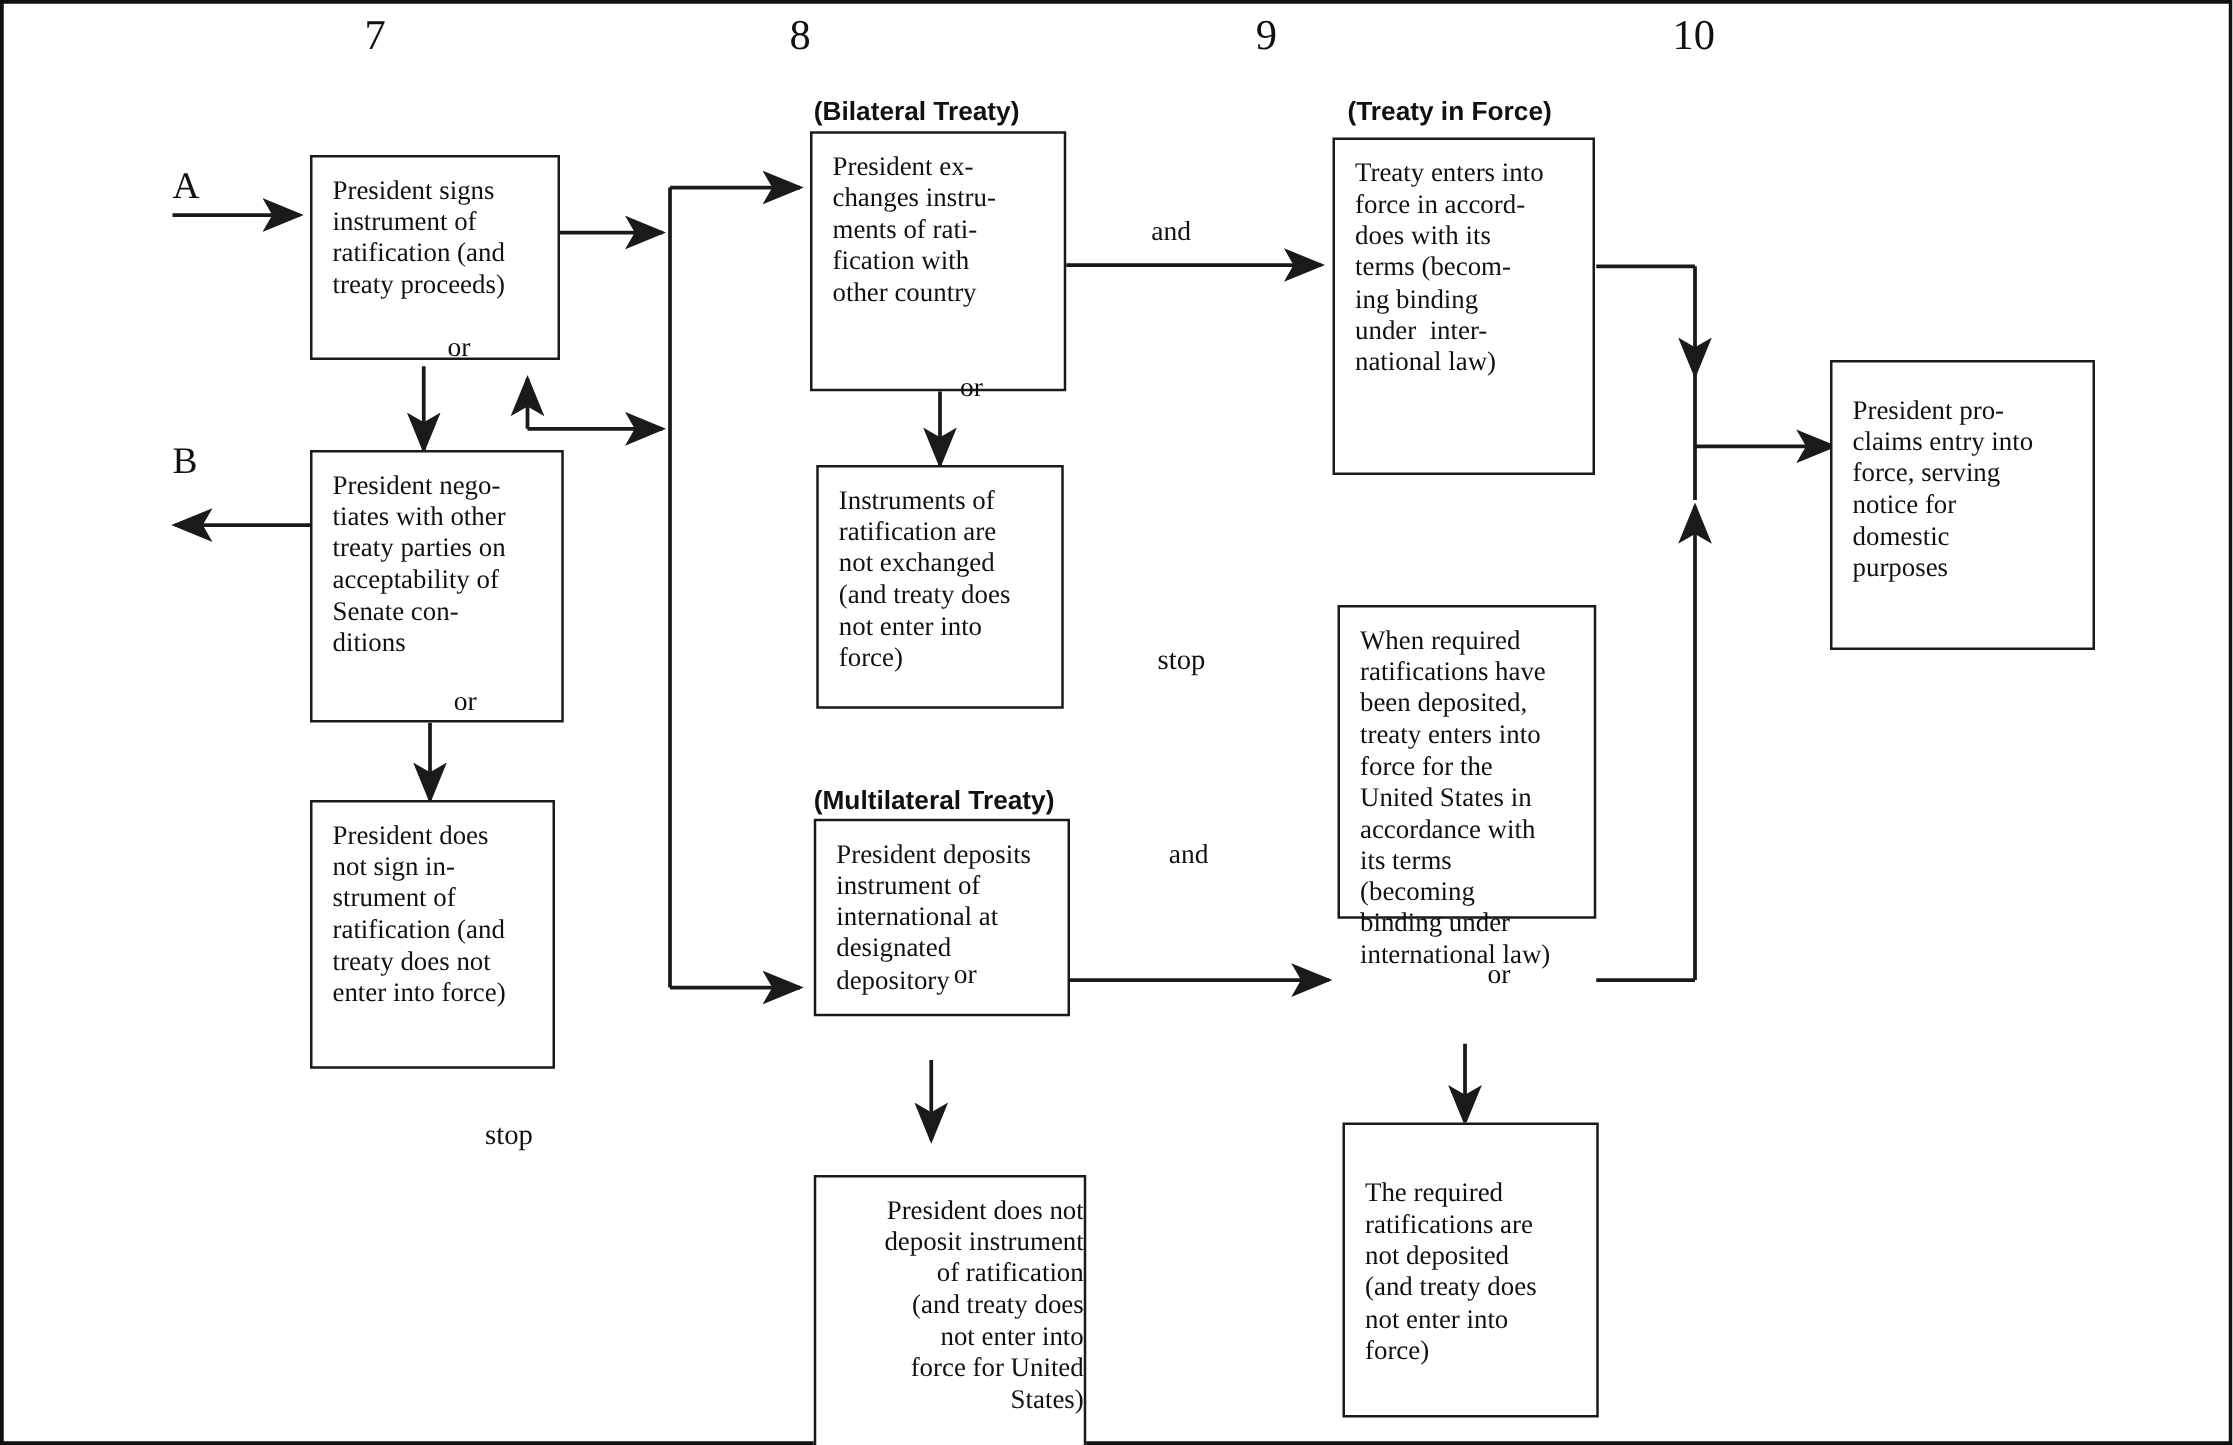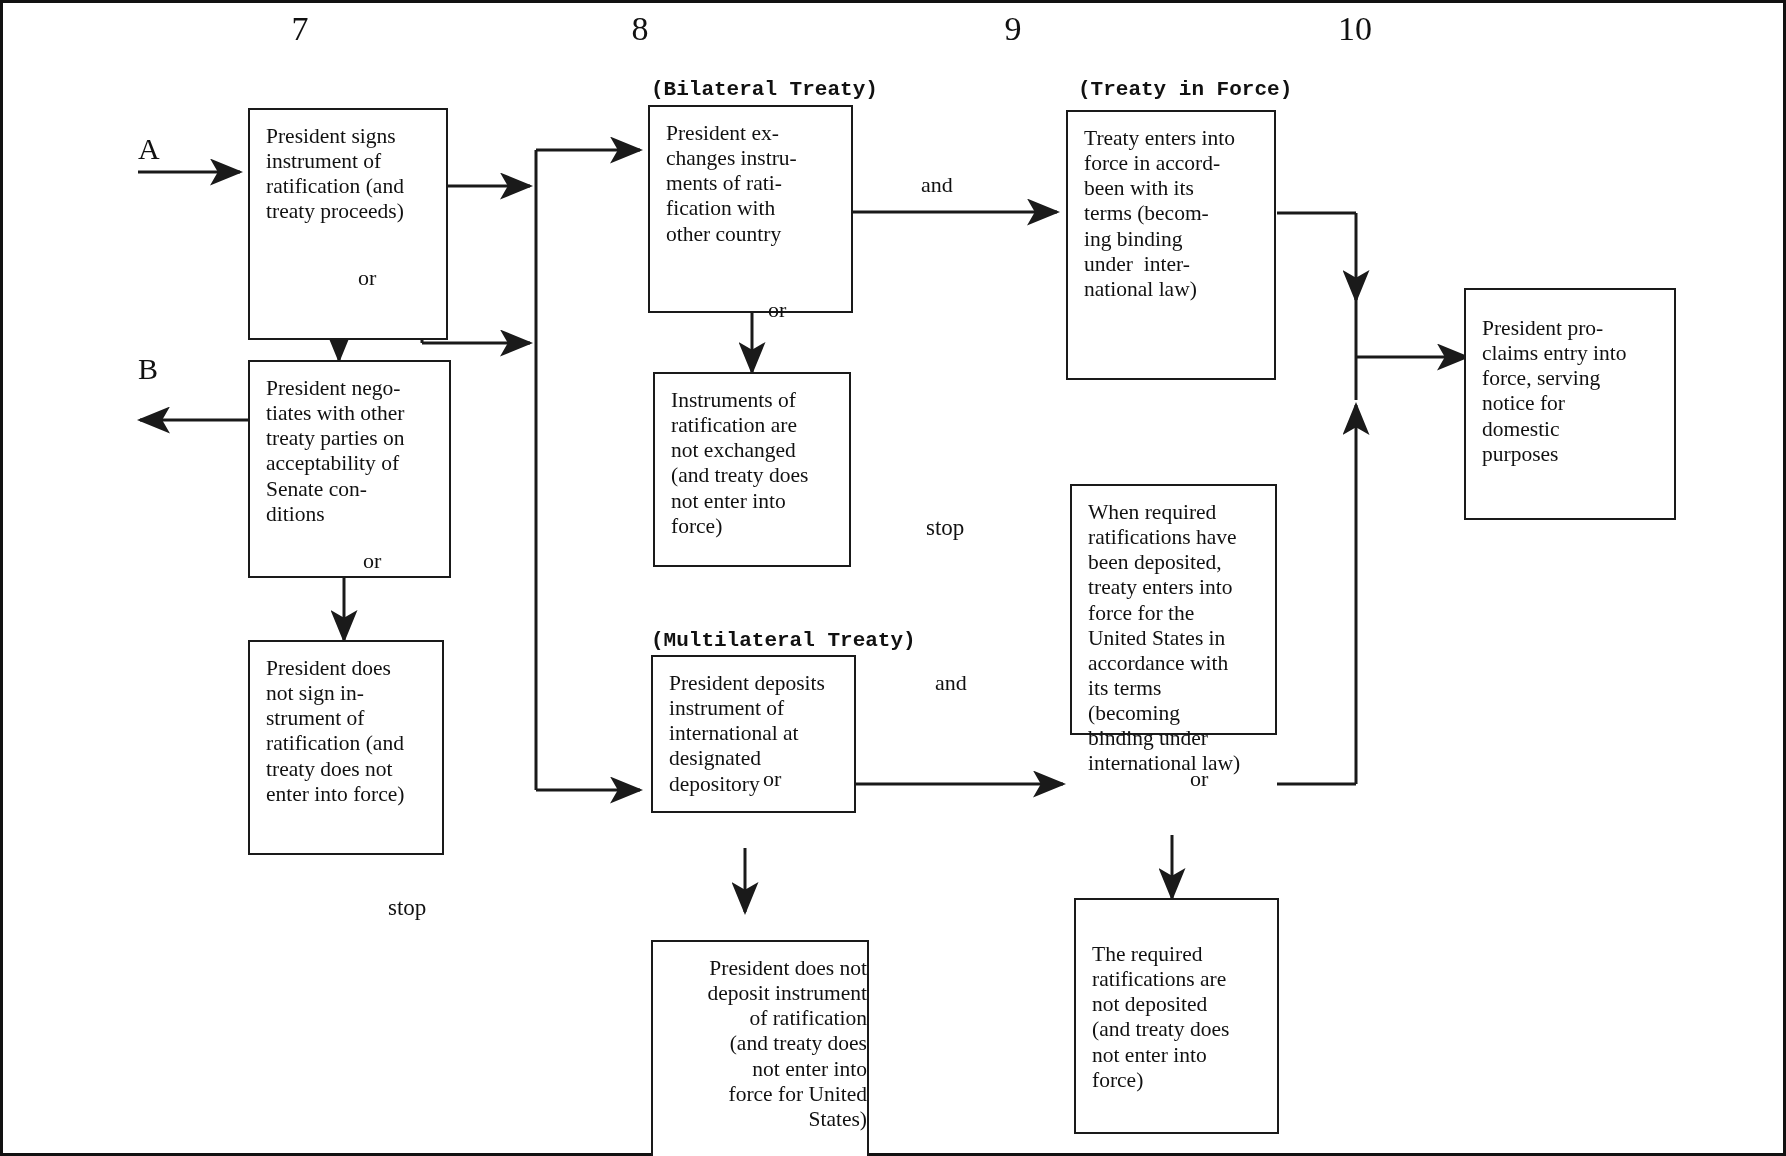--- a/index.html
+++ b/index.html
@@ -27,21 +27,21 @@
     text-align:center;
     font-family:"Liberation Serif", serif;
   }
 
   .grp-label{
     position:absolute;
     font-weight:bold;
     font-size:21px;
     color:#111;
     white-space:nowrap;
-    font-family:Liberation Mono, monospace;
+    font-family:Liberation Sans, sans-serif;
   }
 
   .node{
     position:absolute;
     box-sizing:border-box;
     border:2px solid #1a1a1a;
     background:#fff;
     color:#111;
     font-size:21.5px;
     line-height:1.17;
@@ -139,21 +139,21 @@
 
   <div class="col-head" style="left:250px;top:10px;width:100px;">7</div>
   <div class="col-head" style="left:590px;top:10px;width:100px;">8</div>
   <div class="col-head" style="left:963px;top:10px;width:100px;">9</div>
   <div class="col-head" style="left:1305px;top:10px;width:100px;">10</div>
 
   <div class="grp-label" style="left:651px;top:78px;">(Bilateral Treaty)</div>
   <div class="grp-label" style="left:1078px;top:78px;">(Treaty in Force)</div>
   <div class="grp-label" style="left:651px;top:629px;">(Multilateral Treaty)</div>
 
-  <div class="node" style="left:248px;top:108px;width:200px;height:232px;">
+  <div class="node" style="left:248px;top:124px;width:200px;height:164px;">
     <span class="ln">President signs</span>
     <span class="ln">instrument of</span>
     <span class="ln">ratification (and</span>
     <span class="ln">treaty proceeds)</span>
   </div>
 
   <div class="node" style="left:248px;top:360px;width:203px;height:218px;">
     <span class="ln">President nego-</span>
     <span class="ln">tiates with other</span>
     <span class="ln">treaty parties on</span>
@@ -202,21 +202,21 @@
     <span class="ln">of ratification</span>
     <span class="ln">(and treaty does</span>
     <span class="ln">not enter into</span>
     <span class="ln">force for United</span>
     <span class="ln">States)</span>
   </div>
 
   <div class="node" style="left:1066px;top:110px;width:210px;height:270px;">
     <span class="ln">Treaty enters into</span>
     <span class="ln">force in accord-</span>
-    <span class="ln">been with its</span>
+    <span class="ln">does with its</span>
     <span class="ln">terms (becom-</span>
     <span class="ln">ing binding</span>
     <span class="ln">under  inter-</span>
     <span class="ln">national law)</span>
   </div>
 
   <div class="node" style="left:1070px;top:484px;width:207px;height:251px;">
     <span class="ln">When required</span>
     <span class="ln">ratifications have</span>
     <span class="ln">been deposited,</span>

